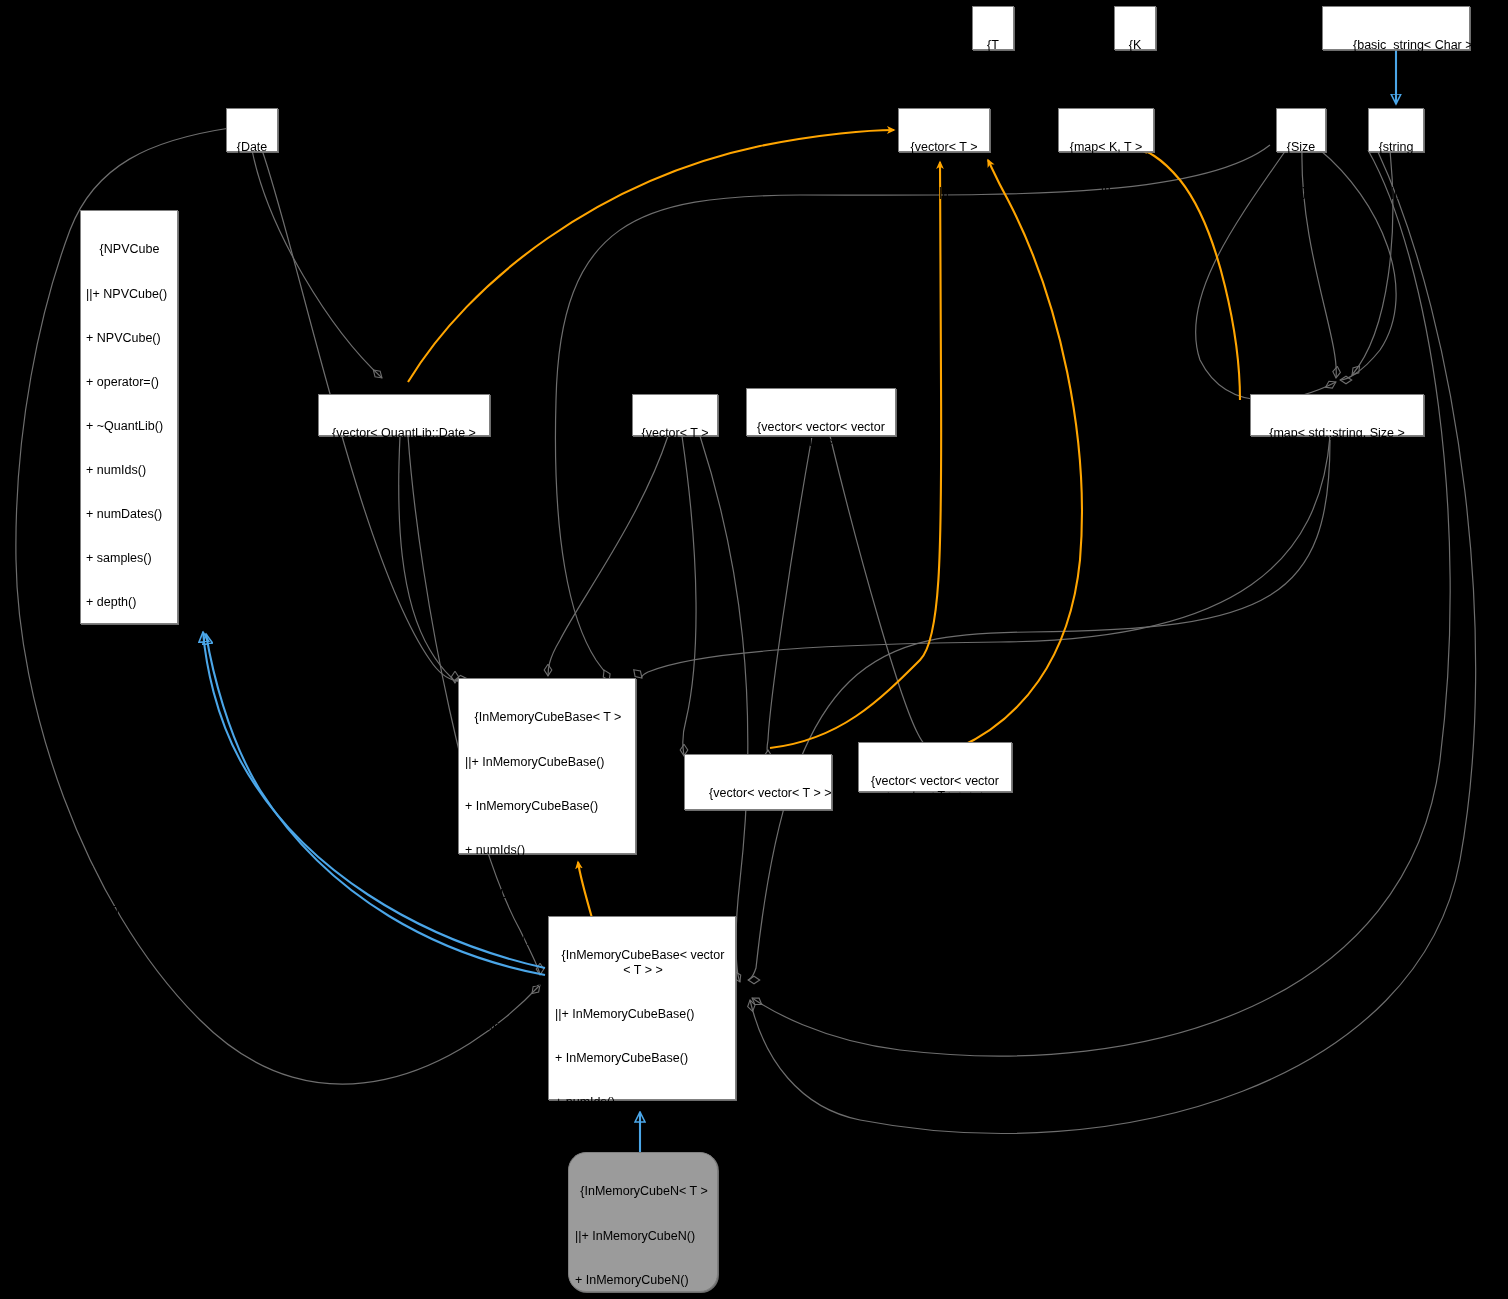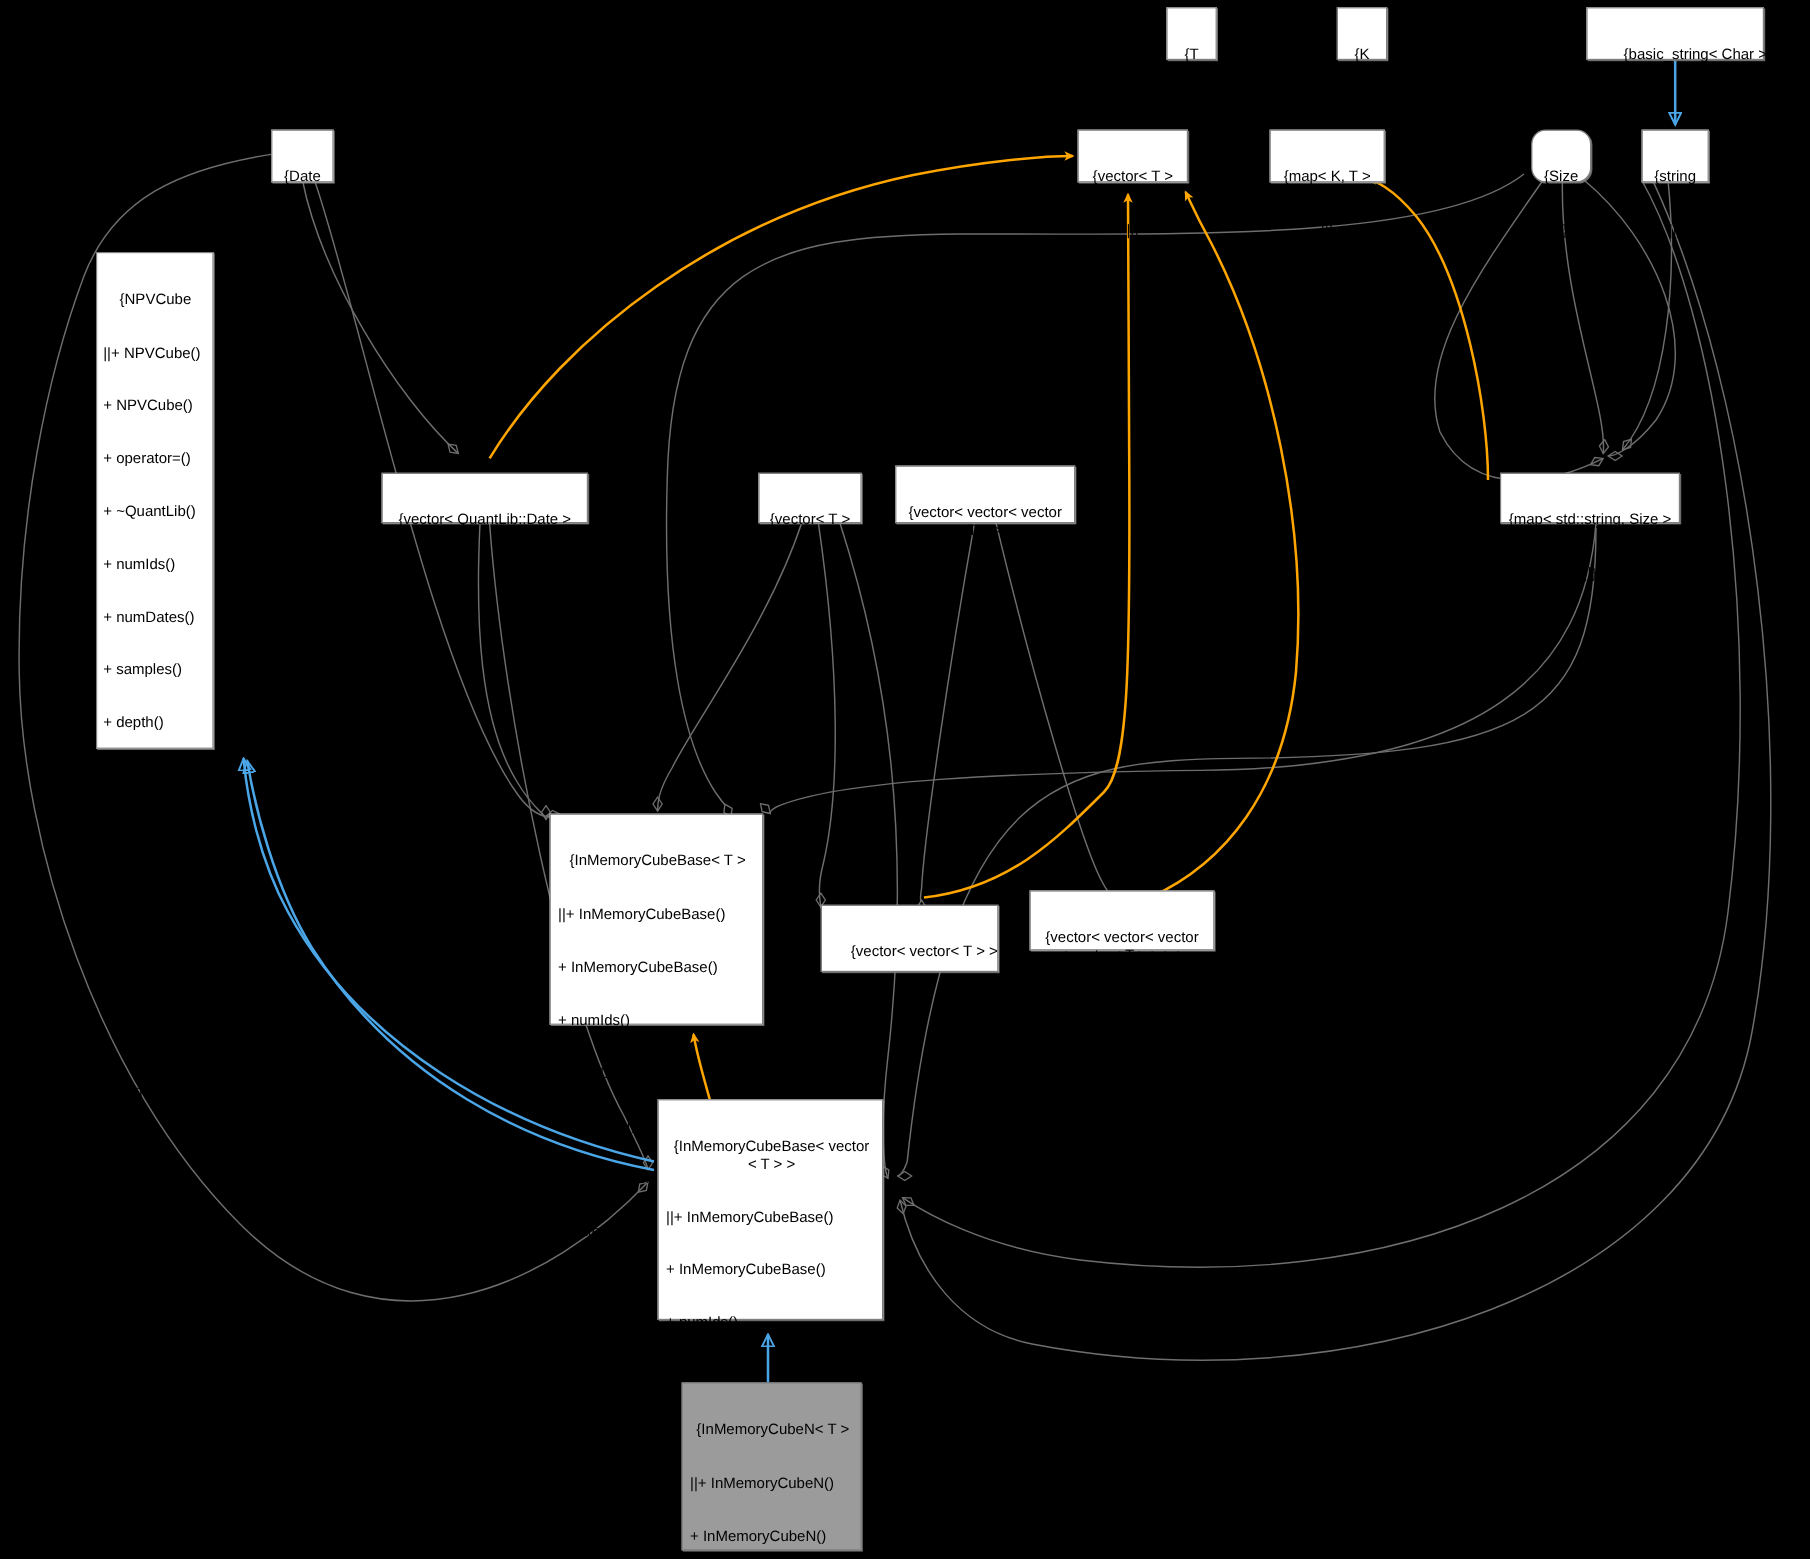--- a/index.html
+++ b/index.html
@@ -137,21 +137,21 @@
   <div class="node center" style="left:898px; top:108px; width:92px; height:44px;">
     <span class="hdr">{vector&lt; T &gt;</span>
     <span class="tail">||}</span>
   </div>
 
   <div class="node center" style="left:1058px; top:108px; width:96px; height:44px;">
     <span class="hdr">{map&lt; K, T &gt;</span>
     <span class="tail">||}</span>
   </div>
 
-  <div class="node center" style="left:1276px; top:108px; width:50px; height:44px;border-radius:12px;">
+  <div class="node center" style="left:1276px; top:108px; width:50px; height:44px;">
     <span class="hdr">{Size</span>
     <span class="tail">||}</span>
   </div>
 
   <div class="node center" style="left:1368px; top:108px; width:56px; height:44px;">
     <span class="hdr">{string</span>
     <span class="tail">||}</span>
   </div>
 
   <div class="node center" style="left:318px; top:394px; width:172px; height:42px;">
@@ -163,21 +163,21 @@
     <span class="hdr">{vector&lt; T &gt;</span>
     <span class="tail">||}</span>
   </div>
 
   <div class="node center" style="left:746px; top:388px; width:150px; height:48px;">
     <span class="hdr">{vector&lt; vector&lt; vector
 &lt; T &gt; &gt; &gt;</span>
     <span class="tail">||}</span>
   </div>
 
-  <div class="node center" style="left:1250px; top:394px; width:150px; height:42px;">
+  <div class="node center" style="left:1250px; top:394px; width:174px; height:42px;">
     <span class="hdr">{map&lt; std::string, Size &gt;</span>
     <span class="tail">||}</span>
   </div>
 
   <div class="node center" style="left:684px; top:754px; width:148px; height:56px;padding-left:24px;">
     <span class="hdr">{vector&lt; vector&lt; T &gt; &gt;</span>
     <span class="tail">||}</span>
   </div>
 
   <div class="node center" style="left:858px; top:742px; width:154px; height:50px;">
@@ -238,21 +238,21 @@
     <span class="row">+ numIds()</span>
     <span class="row">+ numDates()</span>
     <span class="row">+ samples()</span>
     <span class="row">+ idsAndIndexes()</span>
     <span class="row">+ dates()</span>
     
     
     
   </div>
 
-  <div class="node leftlist highlight" style="left:568px; top:1152px; width:150px; height:140px; padding-left:6px;">
+  <div class="node leftlist highlight" style="left:568px; top:1152px; width:150px; height:140px; padding-left:6px;border-radius:18px;">
     <span class="hdr">{InMemoryCubeN&lt; T &gt;</span>
     <span class="row">||+ InMemoryCubeN()</span>
     <span class="row">+ InMemoryCubeN()</span>
     
     
     
     
     
     
   </div>

